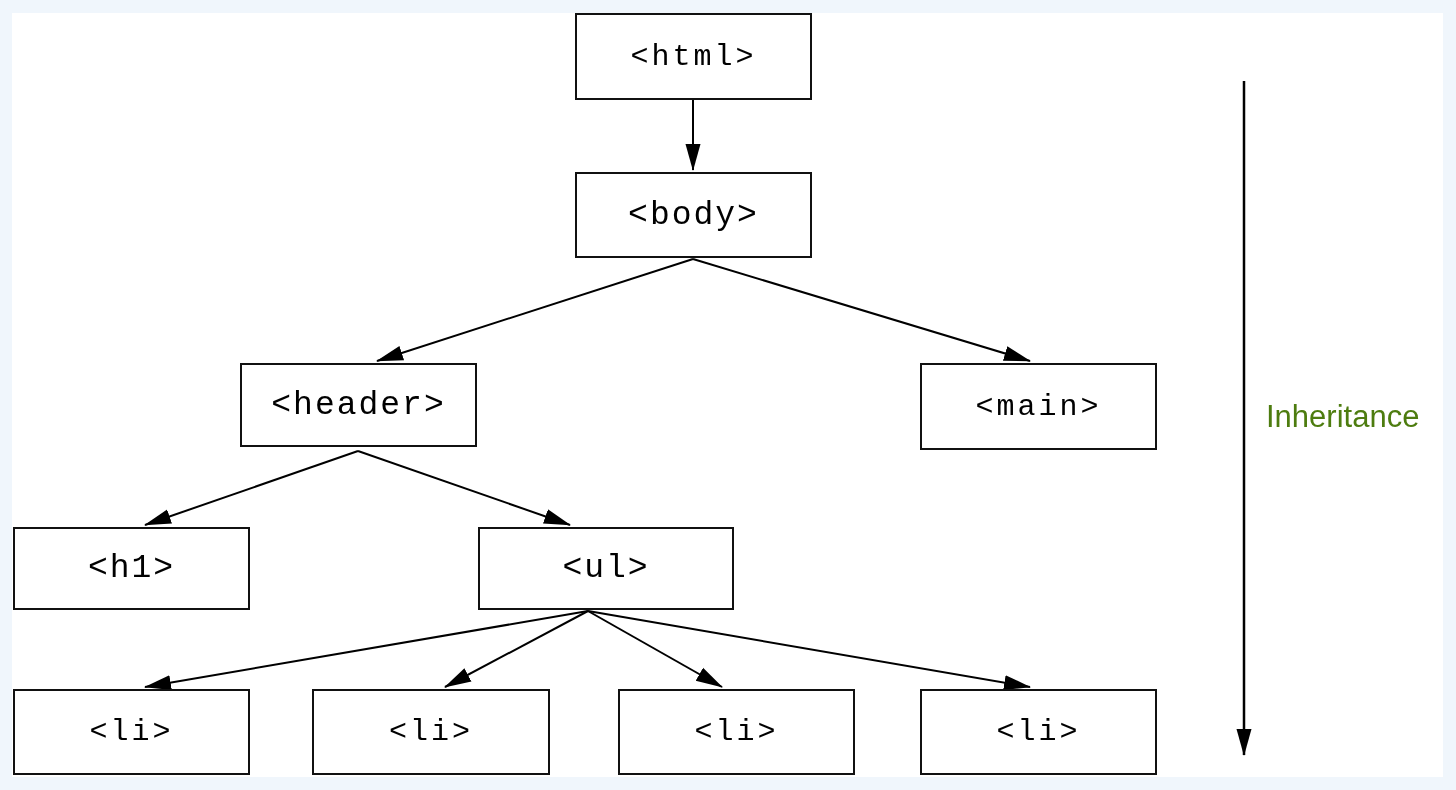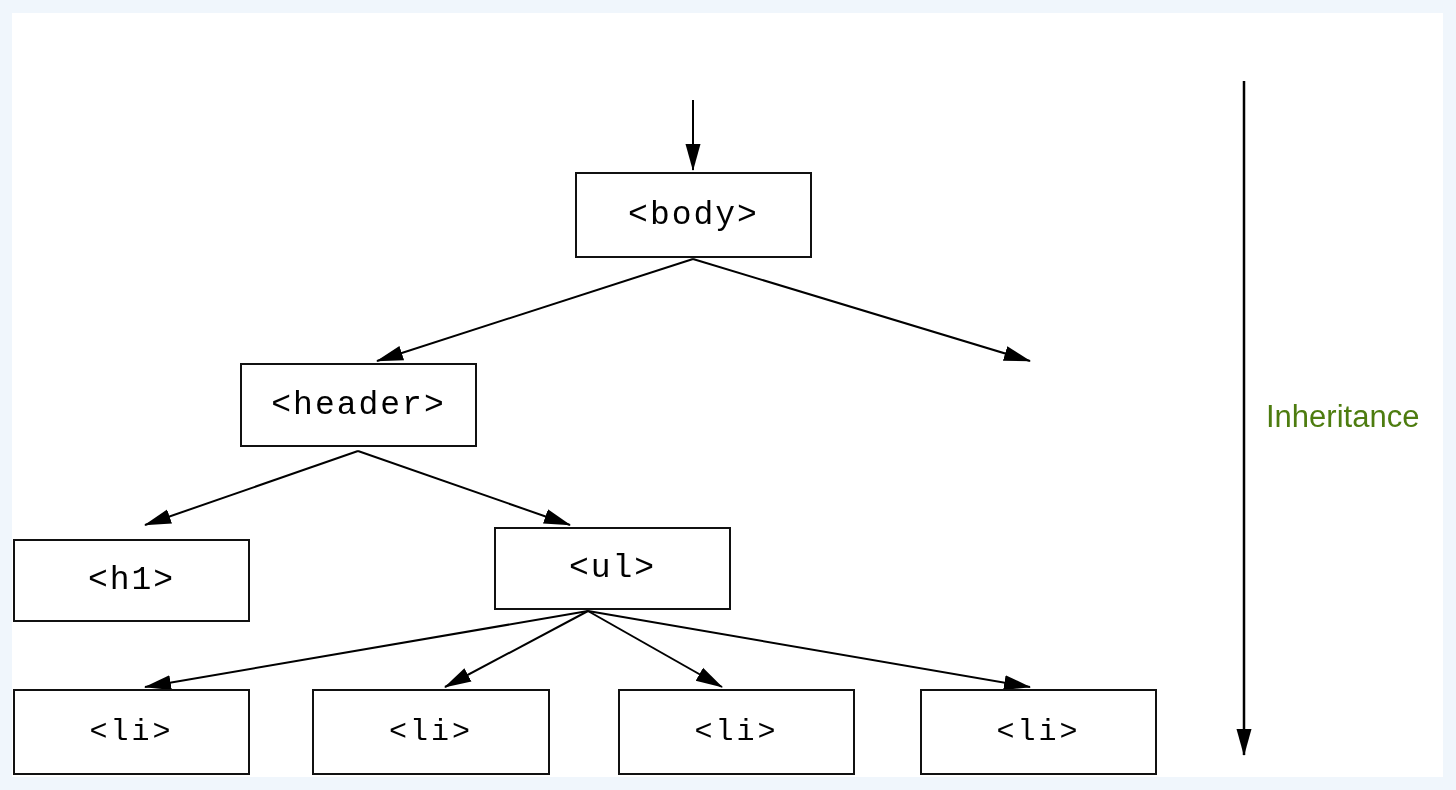--- a/index.html
+++ b/index.html
@@ -50,22 +50,22 @@
   .node.mono .node-label {
     font-family: "Liberation Mono", monospace;
     font-size: 30px;
     letter-spacing: 3px;
   }
   
   .n-html   { left: 575px; top: 13px;  width: 237px; height: 87px; }
   .n-body   { left: 575px; top: 172px; width: 237px; height: 86px; }
   .n-header { left: 240px; top: 363px; width: 237px; height: 84px; }
   .n-main   { left: 920px; top: 363px; width: 237px; height: 87px; }
-  .n-h1     { left: 13px;  top: 527px; width: 237px; height: 83px; margin-top: 12px; }
-  .n-ul     { left: 494px; top: 527px; width: 237px; height: 83px; }
+  .n-h1     { left: 13px;  top: 527px; width: 237px; height: 83px; }
+  .n-ul     { left: 478px; top: 527px; width: 256px; height: 83px; }
   .n-li1    { left: 13px;  top: 689px; width: 237px; height: 86px; }
   .n-li2    { left: 312px; top: 689px; width: 238px; height: 86px; }
   .n-li3    { left: 618px; top: 689px; width: 237px; height: 86px; }
   .n-li4    { left: 920px; top: 689px; width: 237px; height: 86px; }
   .inheritance-label {
     position: absolute;
     left: 1266px;
     top: 399px;
     font-family: "Liberation Sans", sans-serif;
     font-size: 31px;
@@ -93,25 +93,31 @@
       <line x1="358" y1="451" x2="145" y2="525" marker-end="url(#arrow)"></line>
       <line x1="358" y1="451" x2="570" y2="525" marker-end="url(#arrow)"></line>
       <line x1="588" y1="611" x2="145" y2="687" marker-end="url(#arrow)"></line>
       <line x1="588" y1="611" x2="445" y2="687" marker-end="url(#arrow)"></line>
       <line x1="588" y1="611" x2="722" y2="687" marker-end="url(#arrow)"></line>
       <line x1="588" y1="611" x2="1030" y2="687" marker-end="url(#arrow)"></line>
       <line stroke-width="2.5" x1="1244" y1="81" x2="1244" y2="755" marker-end="url(#arrow)"></line>
     </g>
   </svg>
 
+  <div class="node mono n-html">
+    <span class="node-label">&lt;html&gt;</span>
+  </div>
   <div class="node n-body">
     <span class="node-label">&lt;body&gt;</span>
   </div>
   <div class="node n-header">
     <span class="node-label">&lt;header&gt;</span>
+  </div>
+  <div class="node mono n-main">
+    <span class="node-label">&lt;main&gt;</span>
   </div>
   <div class="node n-h1">
     <span class="node-label">&lt;h1&gt;</span>
   </div>
   <div class="node n-ul">
     <span class="node-label">&lt;ul&gt;</span>
   </div>
   <div class="node mono n-li1">
     <span class="node-label">&lt;li&gt;</span>
   </div>

